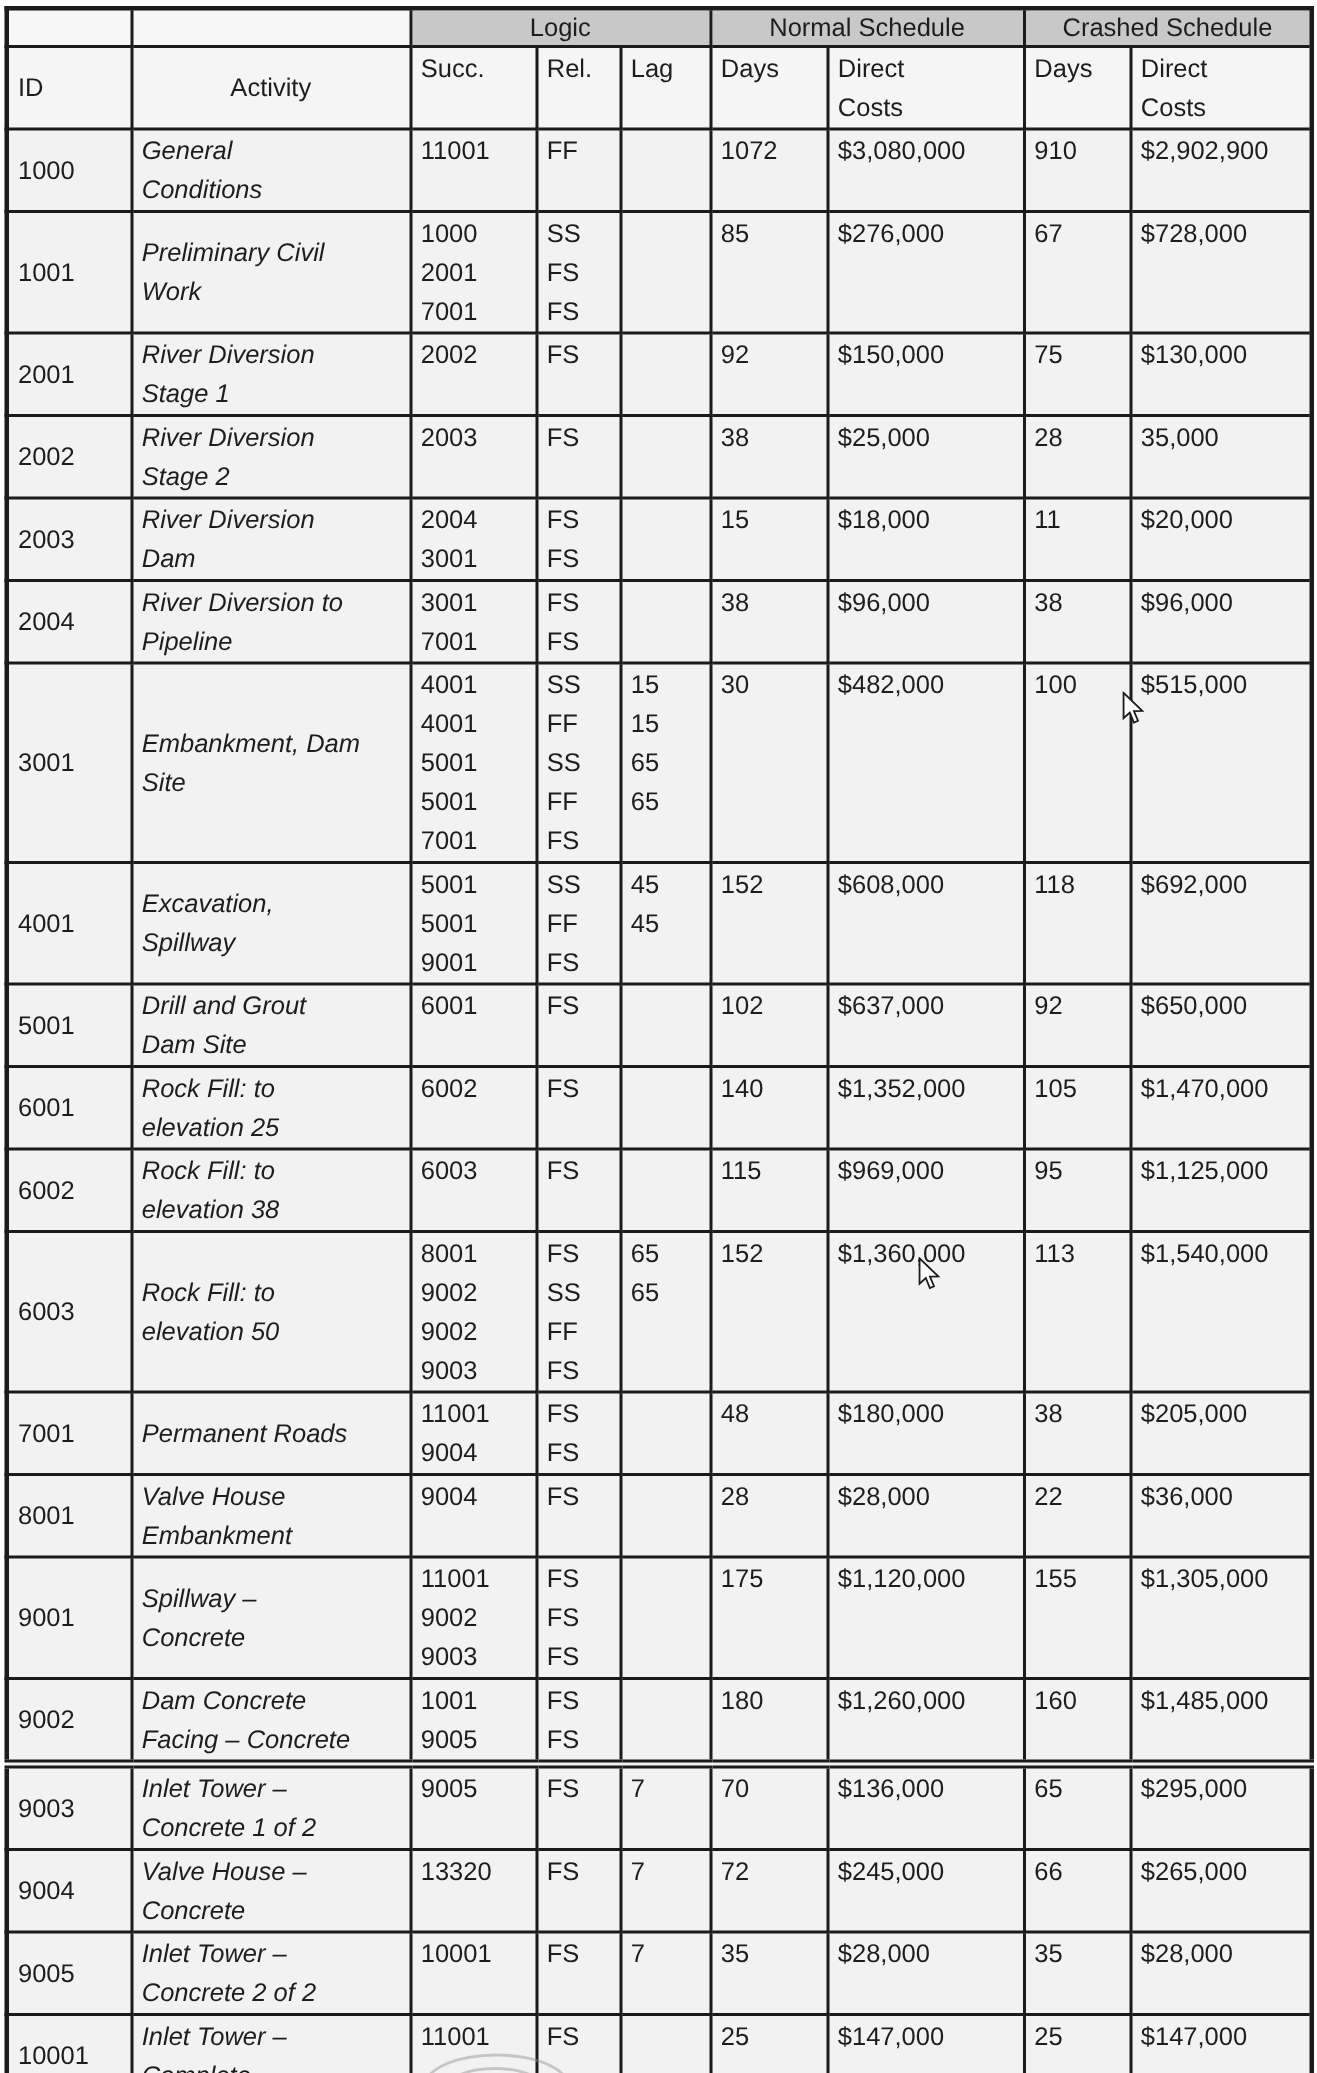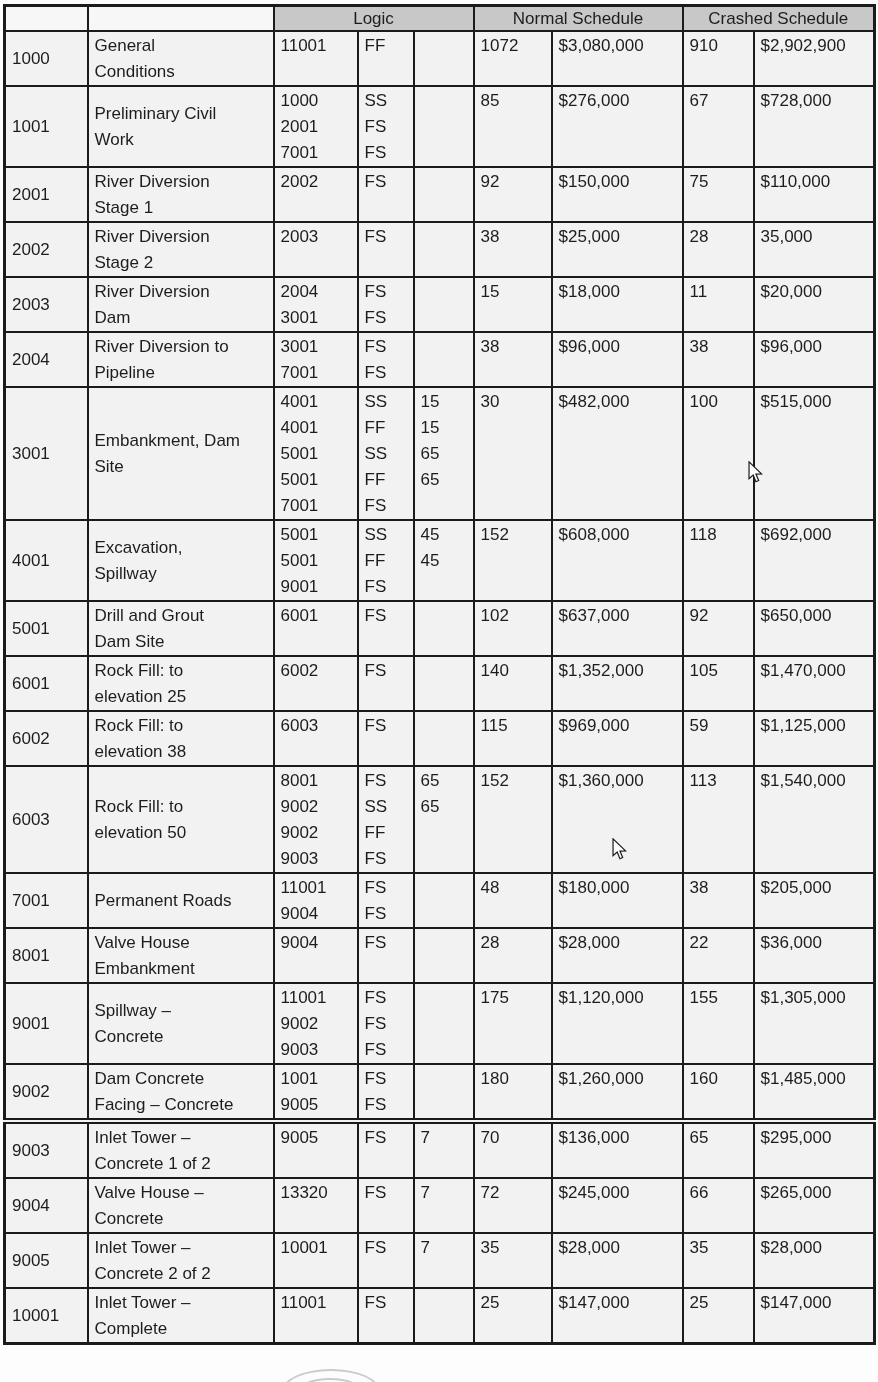--- a/index.html
+++ b/index.html
@@ -26,21 +26,21 @@
     background:var(--header-bg,#c8c8c8);
     text-align:center;height:23px;line-height:23px;padding:0 0;margin-top:28px;
   }
   thead tr.group th.blank{background:#f7f7f7;}
   thead tr.cols th{background:#f5f5f5;height:51px;}
   thead th.mid{vertical-align:middle;}
   thead th.ctr{text-align:center;}
   .w70{width:72px;white-space:normal;line-height:26px;}
   tbody td{background:var(--cell-bg,#f2f2f2);}
   td.c-id{vertical-align:middle;}
-  td.c-act{vertical-align:middle;white-space:normal;}
+  td.c-act{vertical-align:middle;white-space:normal;font-style:italic;}
   tr.thick td{border-top:6px double var(--border,#1b1b1b);}
   .cursor{position:absolute;width:15px;height:23px;z-index:5;}
   .cursor svg{display:block;width:100%;height:100%;}
   .watermark{position:absolute;left:282px;top:1369px;width:100px;height:60px;opacity:.45;z-index:2;}
   .watermark .ring{position:absolute;border:2px solid #8f8f8f;border-radius:50%;}
   .ring.outer{left:0;top:0;width:94px;height:40px;}
   .ring.inner{left:15px;top:9px;width:62px;height:24px;}
 </style>
 </head>
 <body>
@@ -59,20 +59,35 @@
         <col style="width:121px">
     </colgroup>
     <thead>
       <tr class="group">
         <th class="blank"></th>
         <th class="blank"></th>
         <th colspan="3">Logic</th>
         <th colspan="2">Normal Schedule</th>
         <th colspan="2">Crashed Schedule</th>
       </tr>
+      <tr class="cols">
+        <th class="mid">ID</th>
+        <th class="mid ctr">Activity</th>
+        <th>Succ.</th>
+        <th>Rel.</th>
+        <th>Lag</th>
+        <th>Days</th>
+        <th>
+            <div class="w70">Direct Costs</div>
+          </th>
+        <th>Days</th>
+        <th>
+            <div class="w70">Direct Costs</div>
+          </th>
+      </tr>
     </thead>
     <tbody>
         <tr style="height: 53px;">
     <td class="c-id">1000</td>
     <td class="c-act">
             <div>General</div>
             <div>Conditions</div>
           </td>
     <td>
             <div>11001</div>
@@ -117,21 +132,21 @@
     <td>
             <div>2002</div>
           </td>
     <td>
             <div>FS</div>
           </td>
     <td></td>
     <td>92</td>
     <td>$150,000</td>
     <td>75</td>
-    <td>$110,000</td>
+    <td>$130,000</td>
   </tr>
         <tr style="height: 53px;">
     <td class="c-id">2002</td>
     <td class="c-act">
             <div>River Diversion</div>
             <div>Stage 2</div>
           </td>
     <td>
             <div>2003</div>
           </td>
@@ -284,21 +299,21 @@
           </td>
     <td>
             <div>6003</div>
           </td>
     <td>
             <div>FS</div>
           </td>
     <td></td>
     <td>115</td>
     <td>$969,000</td>
-    <td>59</td>
+    <td>95</td>
     <td>$1,125,000</td>
   </tr>
         <tr style="height: 106px;">
     <td class="c-id">6003</td>
     <td class="c-act">
             <div>Rock Fill: to</div>
             <div>elevation 50</div>
           </td>
     <td>
             <div>8001</div>

